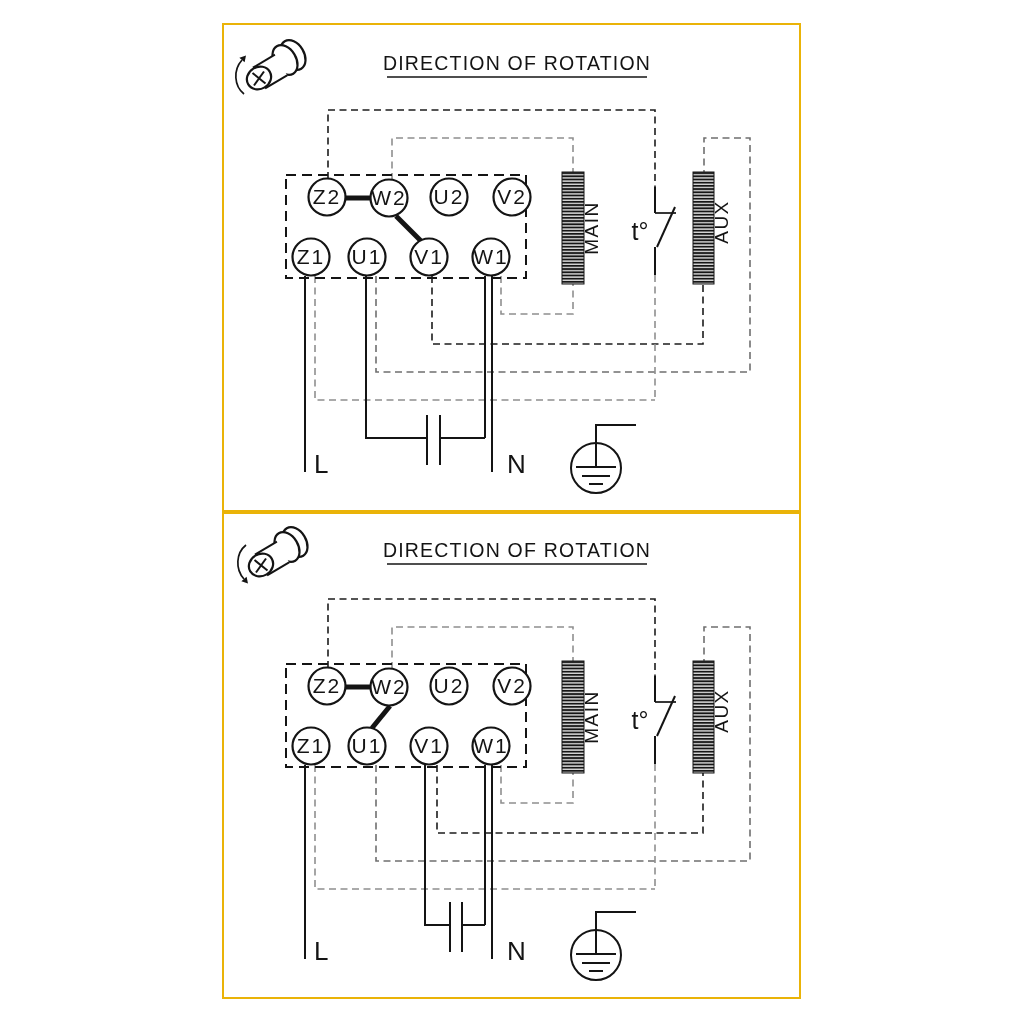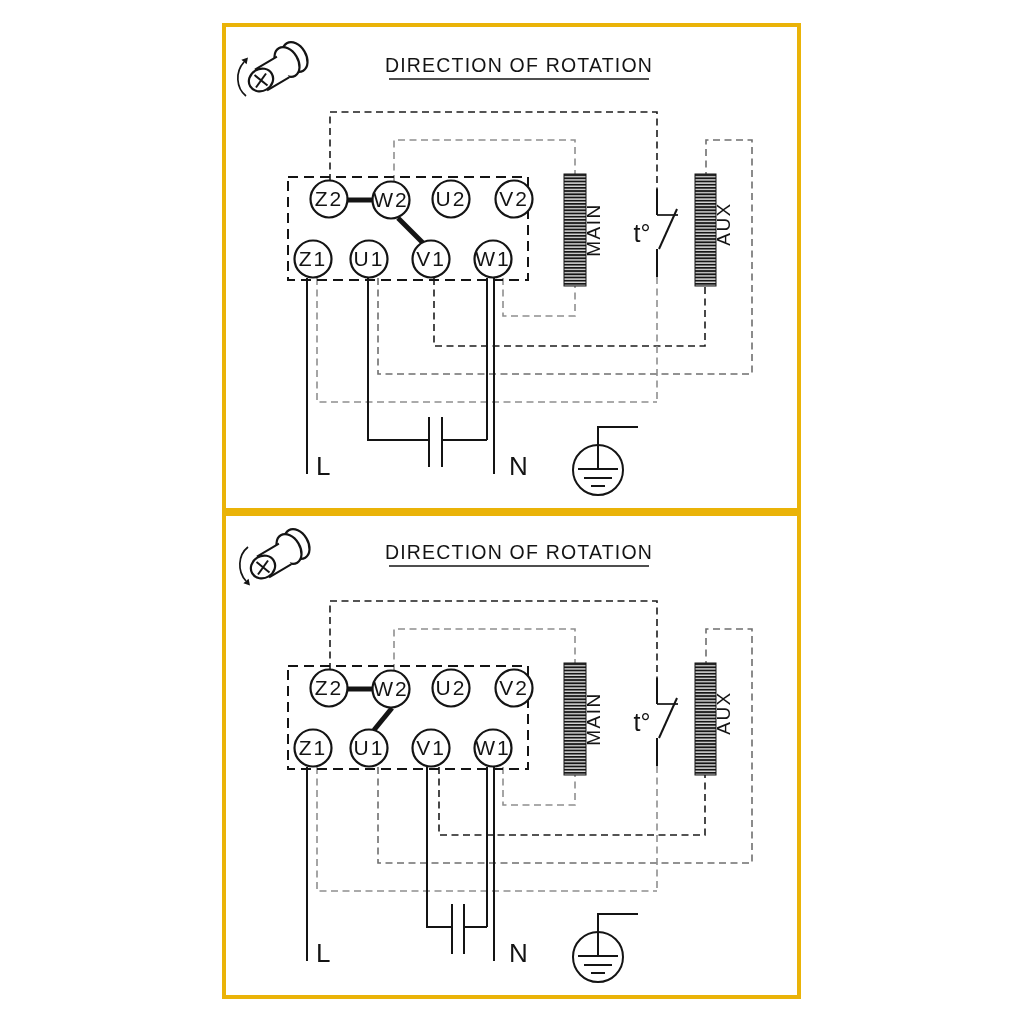--- a/index.html
+++ b/index.html
@@ -1,18 +1,18 @@
 <!DOCTYPE html>
 <html><head>
 <meta charset="utf-8">
 <style>
   html,body{margin:0;padding:0;background:#fff;}
   .page{position:relative;width:1024px;height:1024px;background:#fff;overflow:hidden;
         font-family:"Liberation Sans",sans-serif;}
-  .panel{position:absolute;left:222px;width:579px;border:4px solid #eab308;background:#fff;box-sizing:border-box;}
+  .panel{position:absolute;left:222px;width:579px;border:2px solid #eab308;background:#fff;box-sizing:border-box;}
   .panel-1{top:23px;height:489px;}
   .panel-2{top:512px;height:487px;}
   .panel svg{position:absolute;left:0;top:0;}
   
   .ln{stroke:#141414;stroke-width:2;fill:none;stroke-linecap:butt;}
   .thin{stroke:#141414;stroke-width:1.7;fill:none;}
   .thk{stroke:#141414;stroke-width:5;fill:none;}
   .dk{stroke:#1c1c1c;stroke-width:1.6;fill:none;stroke-dasharray:7 4.5;}
   .dg{stroke:#8f8f8f;stroke-width:1.6;fill:none;stroke-dasharray:7 4.5;}
   .dm{stroke:#6f6f6f;stroke-width:1.6;fill:none;stroke-dasharray:7 4.5;}

